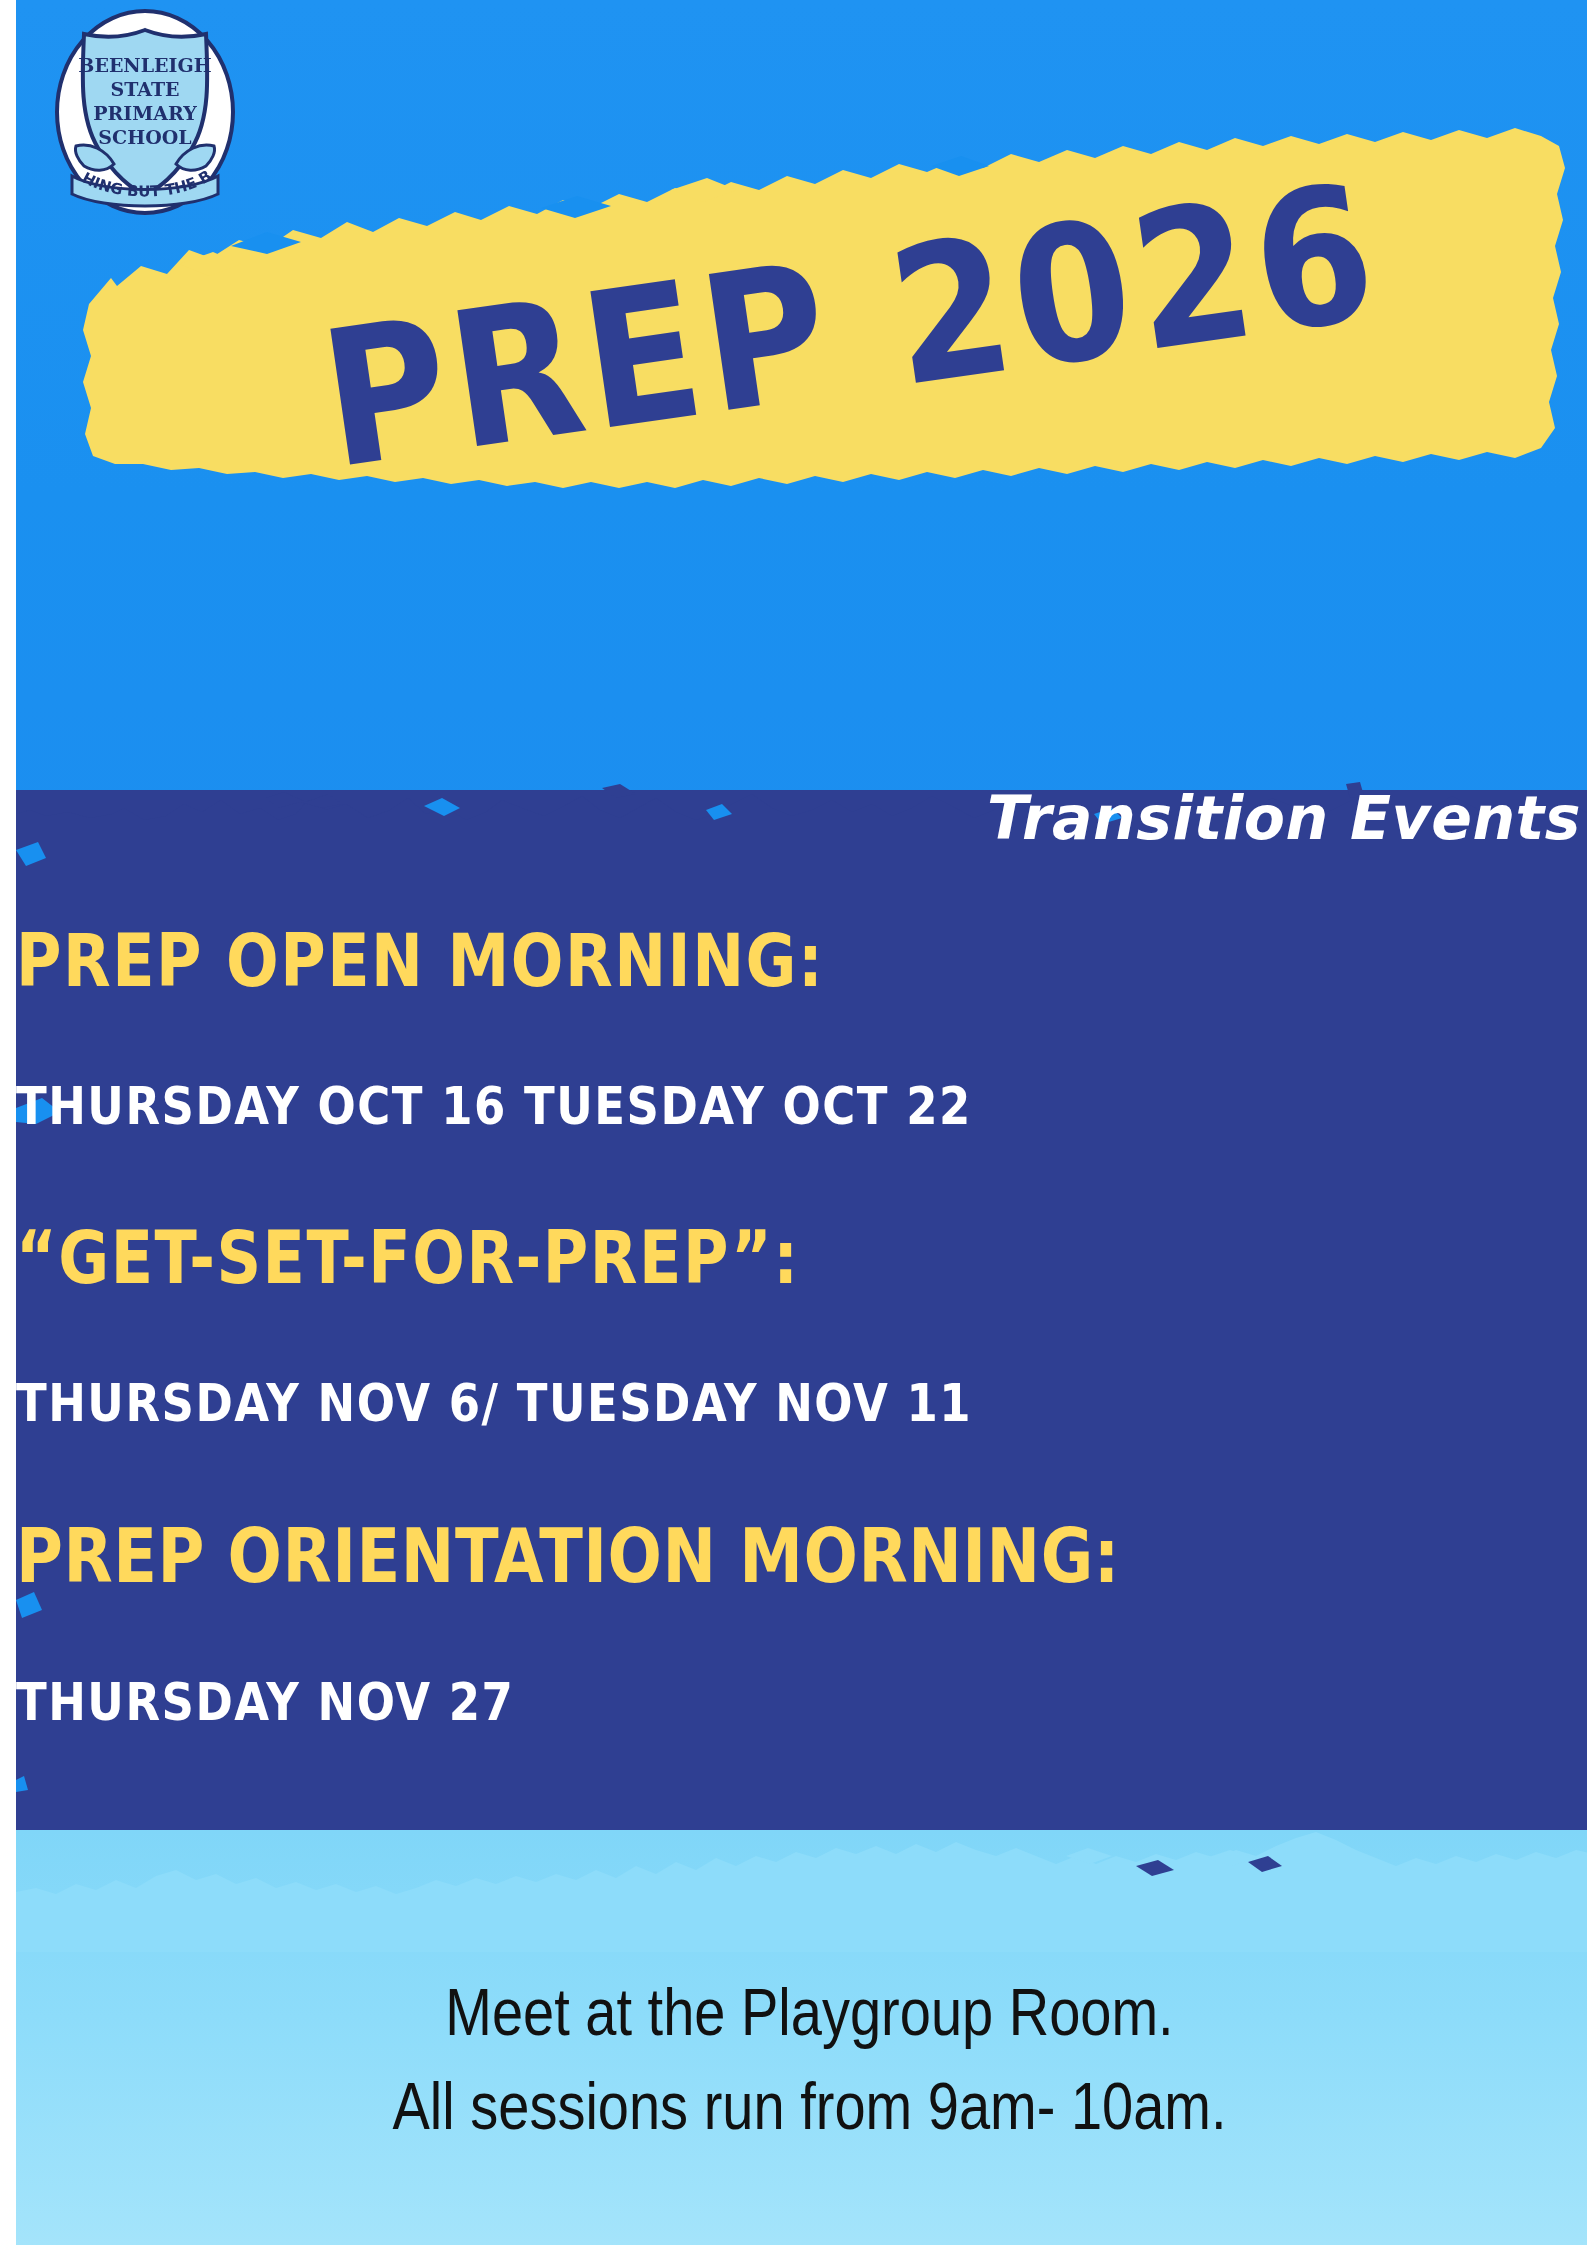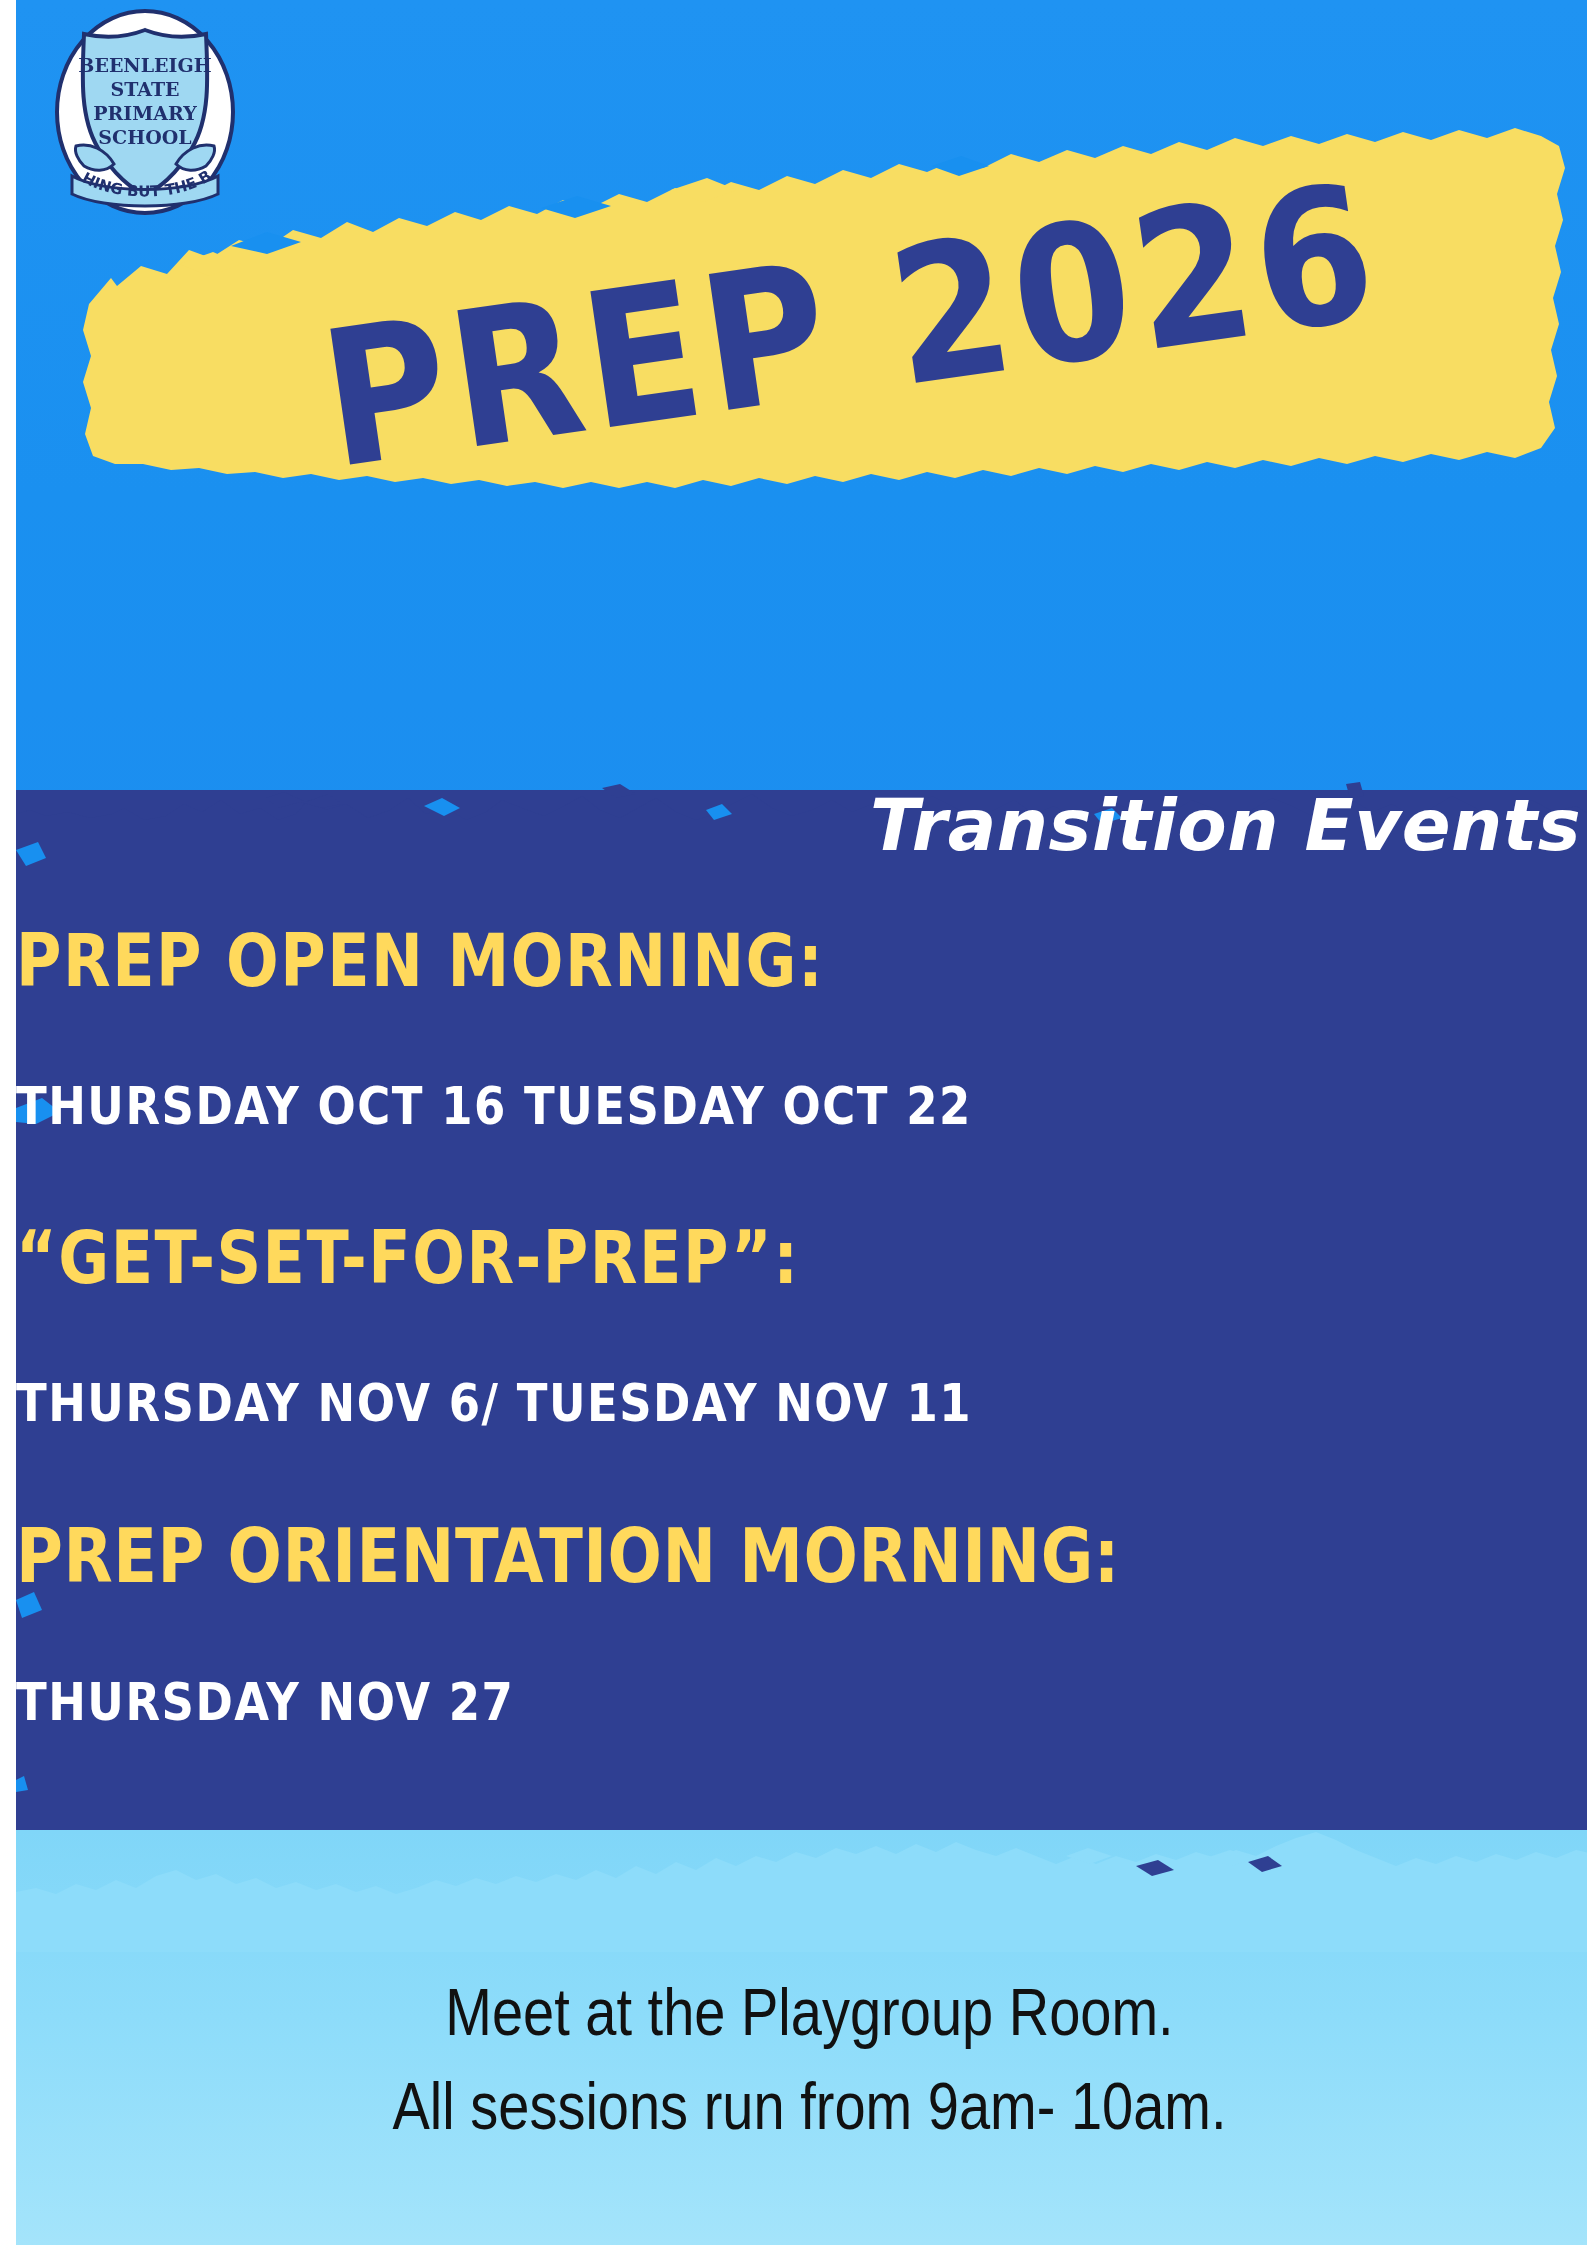--- a/index.html
+++ b/index.html
@@ -91,21 +91,21 @@
   .subtitle {
     position: absolute;
     left: 0;
     top: 655px;
     width: 1510px;
     text-align: right;
     color: #ffffff;
     font-family: "DejaVu Sans", sans-serif;
     font-weight: 700;
     font-style: italic;
-    font-size: 72px;
+    font-size: 60px;
     letter-spacing: 0.5px;
     white-space: nowrap;
   }
 
   
   .events {
     position: absolute;
     left: 0;
     top: 930px;
     width: 1587px;

